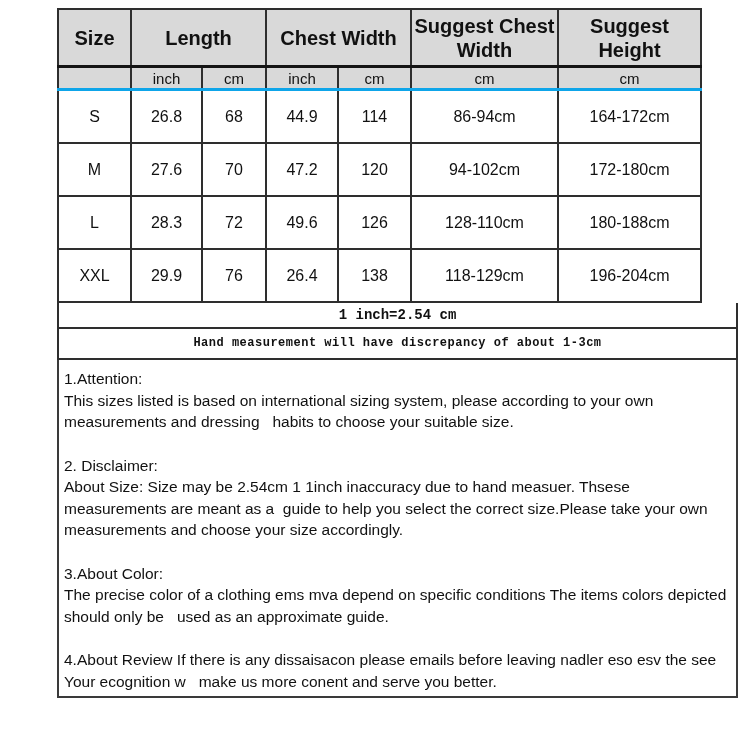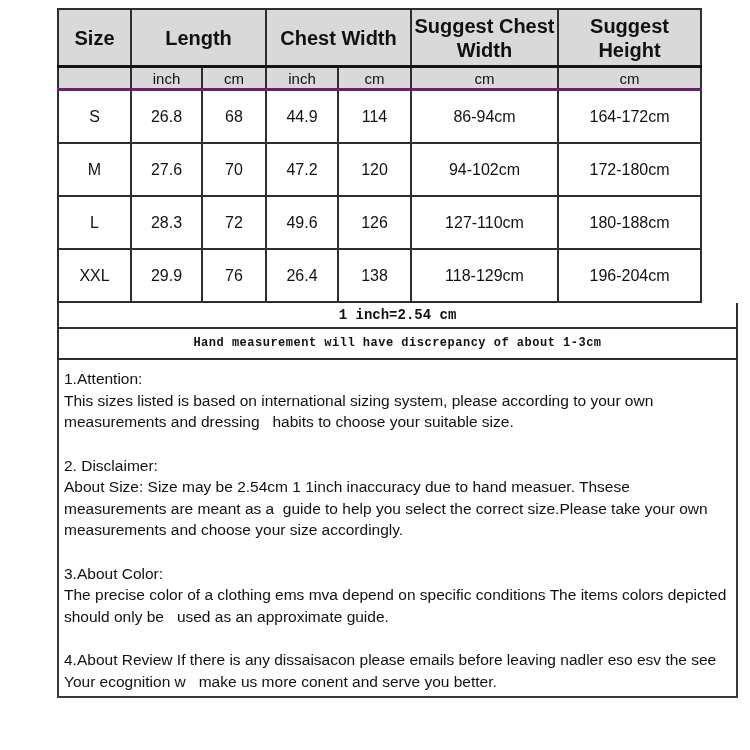--- a/index.html
+++ b/index.html
@@ -13,21 +13,21 @@
   table.size-chart th, table.size-chart td{
     border:2px solid #2e2e2e;text-align:center;vertical-align:middle;padding:0;
     overflow:hidden;
   }
   tr.head-main th{
     height:55px;font-size:20px;font-weight:bold;background:#d9d9d9;
     border-bottom:3px solid #141414;line-height:1.2;
   }
   tr.head-sub th{
     height:20px;font-size:15px;font-weight:normal;background:#d9d9d9;
-    border-bottom:3px solid #701a75;
+    border-bottom:3px solid #0ea5e9;
   }
   tbody td{height:51px;font-size:16px;background:#ffffff;}
 
   .bar{
     border:2px solid #2e2e2e;border-top:none;text-align:center;
     font-family:"Liberation Mono", monospace;font-weight:bold;background:#ffffff;
   }
   .bar-conversion{height:24px;line-height:24px;font-size:14px;}
   .bar-hand{height:29px;line-height:29px;font-size:12px;letter-spacing:.5px;}
 
@@ -91,21 +91,21 @@
           <td>120</td>
           <td>94-102cm</td>
           <td>172-180cm</td>
         </tr>
         <tr>
           <td>L</td>
           <td>28.3</td>
           <td>72</td>
           <td>49.6</td>
           <td>126</td>
-          <td>127-110cm</td>
+          <td>128-110cm</td>
           <td>180-188cm</td>
         </tr>
         <tr>
           <td>XXL</td>
           <td>29.9</td>
           <td>76</td>
           <td>26.4</td>
           <td>138</td>
           <td>118-129cm</td>
           <td>196-204cm</td>

